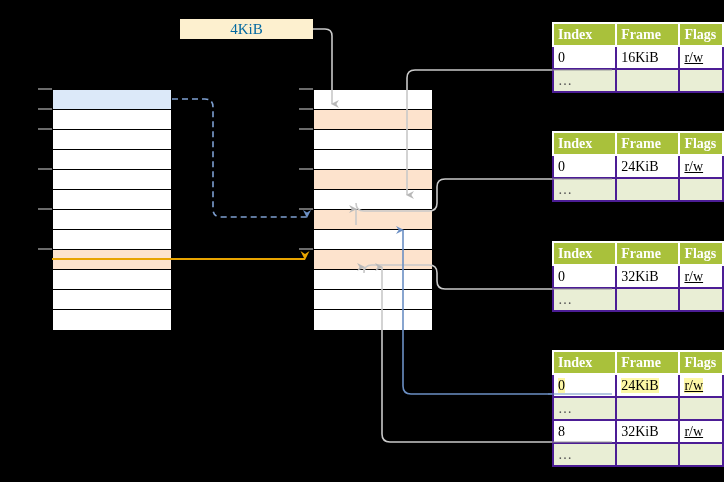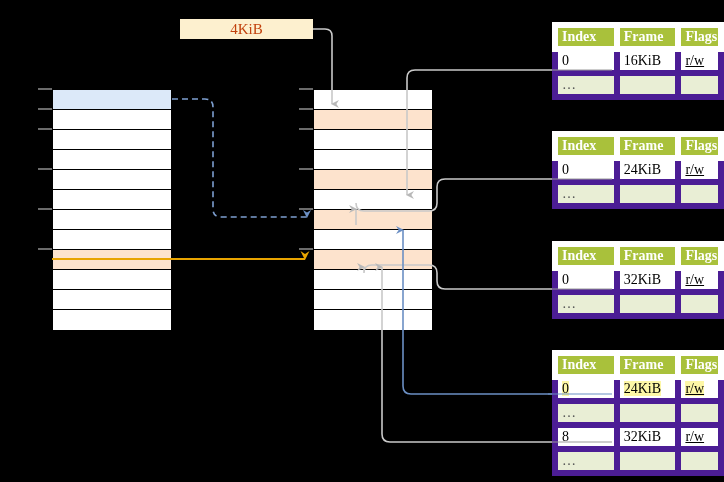--- a/index.html
+++ b/index.html
@@ -11,38 +11,38 @@
   .memcol{position:absolute;border:1px solid #000;box-sizing:border-box;}
   .memrow{box-sizing:border-box;border-bottom:1px solid #000;
           background:#ffffff;height:20px;}
   .memrow:last-child{border-bottom:none;}
   .memrow.blue{background:#dce9f9;}
   .memrow.orange{background:#fde3cd;}
 
   
   .ptable{position:absolute;border-collapse:collapse;
           background:#ffffff;table-layout:fixed;}
-  .ptable td,.ptable th{border:6px solid #4c1d95;
+  .ptable td,.ptable th{border:2px solid #4c1d95;
           font-size:14px;padding:1px 4px;height:23px;
           box-sizing:border-box;color:#000;font-weight:normal;
           text-align:left;vertical-align:middle;overflow:hidden;}
   .ptable th{background:#a9c13b;color:#ffffff;font-weight:bold;
           border-color:#ffffff;font-size:14px;}
   .ptable tr.alt td{background:#e9eed5;color:#555;}
   .ptable td.c0{width:58px;}
   .ptable td.c1{width:58px;margin-left:45px;}
   .ptable td.c2{width:54px;text-decoration:underline;}
   .ptable th.c0{width:58px;}
   .ptable th.c1{width:58px;margin-top:12px;}
   .ptable th.c2{width:40px;}
   .hl{background:#fdf7a6;}
 
   
   .sizelabel{position:absolute;background:#fdf0cf;
-      font-size:15px;text-align:center;color:#c2410c;
+      font-size:15px;text-align:center;color:#0369a1;
       line-height:20px;height:20px;}
 
   svg.overlay{position:absolute;left:0;top:0;width:724px;height:482px;
       pointer-events:none;}
 </style>
 </head>
 <body>
 
 <div id="stage">
 

